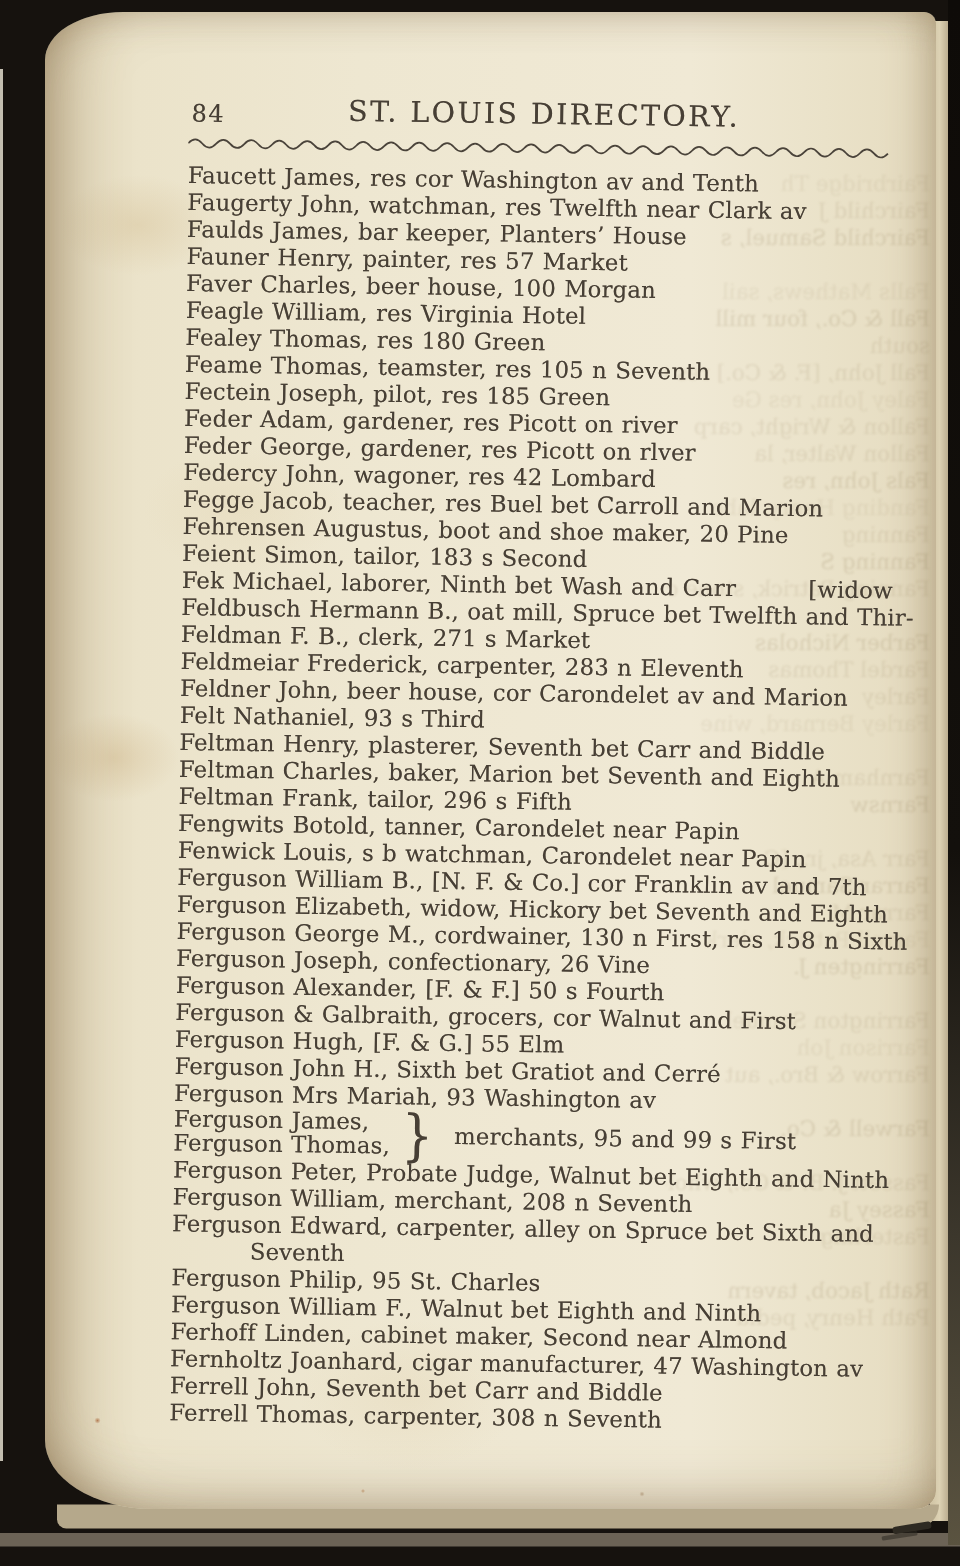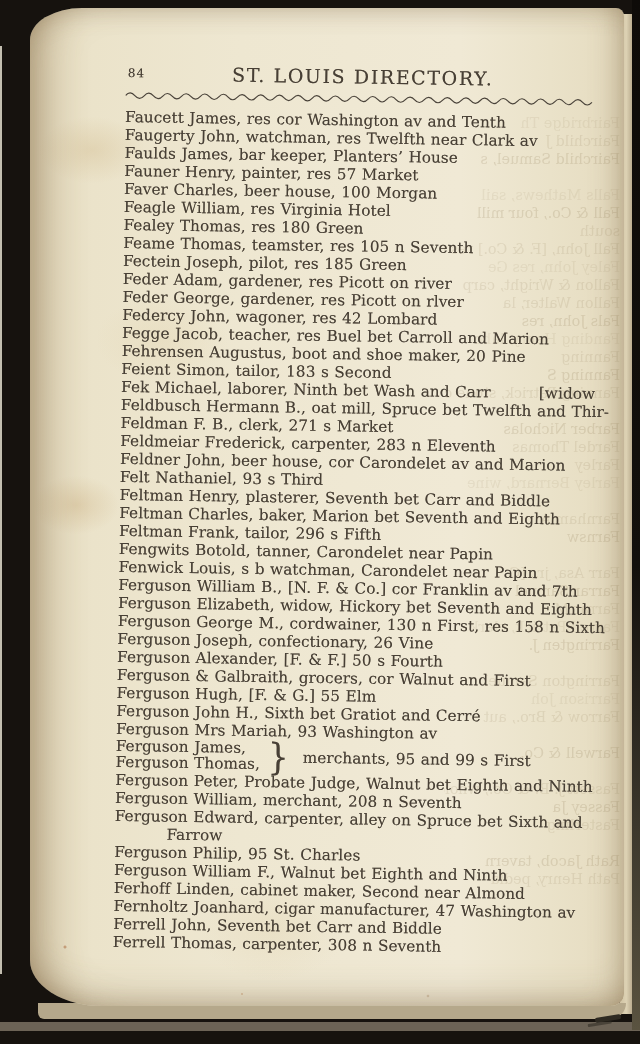--- a/index.html
+++ b/index.html
@@ -76,21 +76,21 @@
   
   .content{
     position:absolute;left:96px;top:54px;width:474px;
     transform:rotate(0.85deg);
     transform-origin:0 0;
     color:#473f35;
     z-index:2;
     text-shadow:0 0 .4px rgba(70,60,48,.55);
   }
   .header{position:relative;height:26px;}
-  .pageno{position:absolute;left:2px;top:4px;font-size:12px;letter-spacing:1px;}
+  .pageno{position:absolute;left:2px;top:4px;font-size:16px;letter-spacing:1px;}
   .title{display:block;text-align:center;font-size:19px;letter-spacing:1.6px;}
   .wavy{display:block;margin-top:3px;width:468px;height:9px;}
   .entries{margin-top:8px;}
   .entry{display:flex;height:18px;line-height:18px;font-size:15.2px;white-space:nowrap;letter-spacing:.1px;word-spacing:.6px;}
   .entry .etext{flex:0 0 auto;}
   .entry .catch{margin-left:auto;}
   .entry.indent{padding-left:52px;}
   .brace-group{display:flex;align-items:center;height:33px;font-size:15.2px;letter-spacing:.1px;word-spacing:.6px;}
   .brace-names{display:flex;flex-direction:column;justify-content:space-between;height:31px;width:150px;}
   .brace-name{line-height:15px;white-space:nowrap;}
@@ -288,21 +288,21 @@
           <div class="entry">
             <span class="etext">Ferguson Peter, Probate Judge, Walnut bet Eighth and Ninth</span>
           </div>
           <div class="entry">
             <span class="etext">Ferguson William, merchant, 208 n Seventh</span>
           </div>
           <div class="entry">
             <span class="etext">Ferguson Edward, carpenter, alley on Spruce bet Sixth and</span>
           </div>
           <div class="entry indent">
-            <span class="etext">Farrow</span>
+            <span class="etext">Seventh</span>
           </div>
           <div class="entry">
             <span class="etext">Ferguson Philip, 95 St. Charles</span>
           </div>
           <div class="entry">
             <span class="etext">Ferguson William F., Walnut bet Eighth and Ninth</span>
           </div>
           <div class="entry">
             <span class="etext">Ferhoff Linden, cabinet maker, Second near Almond</span>
           </div>

